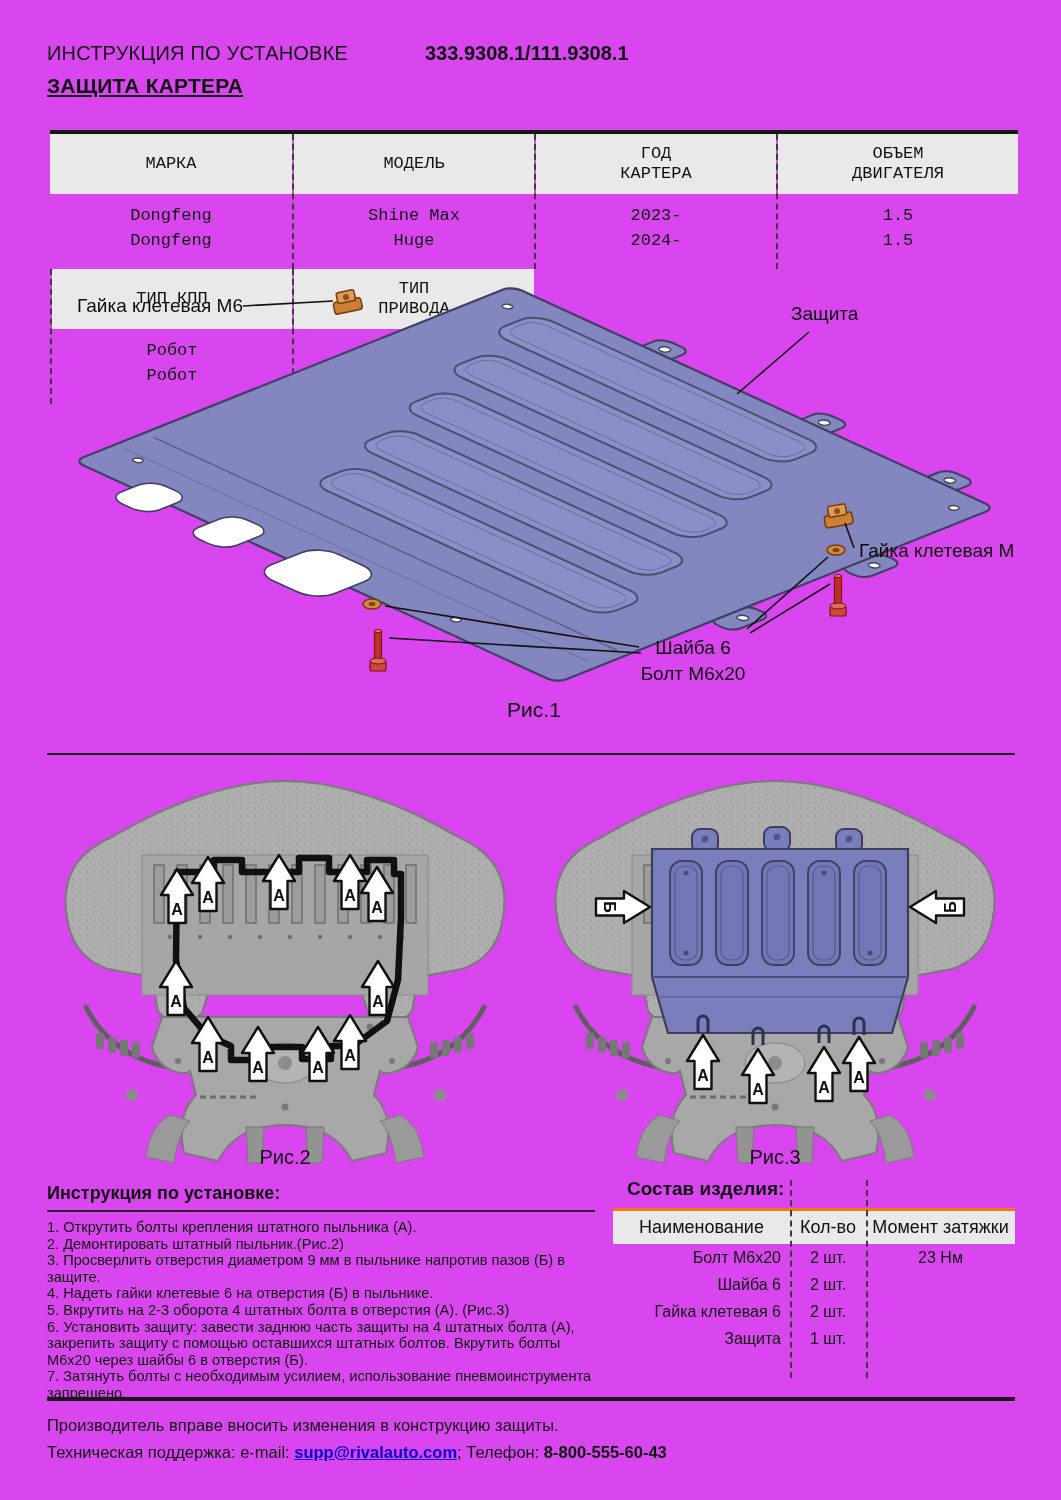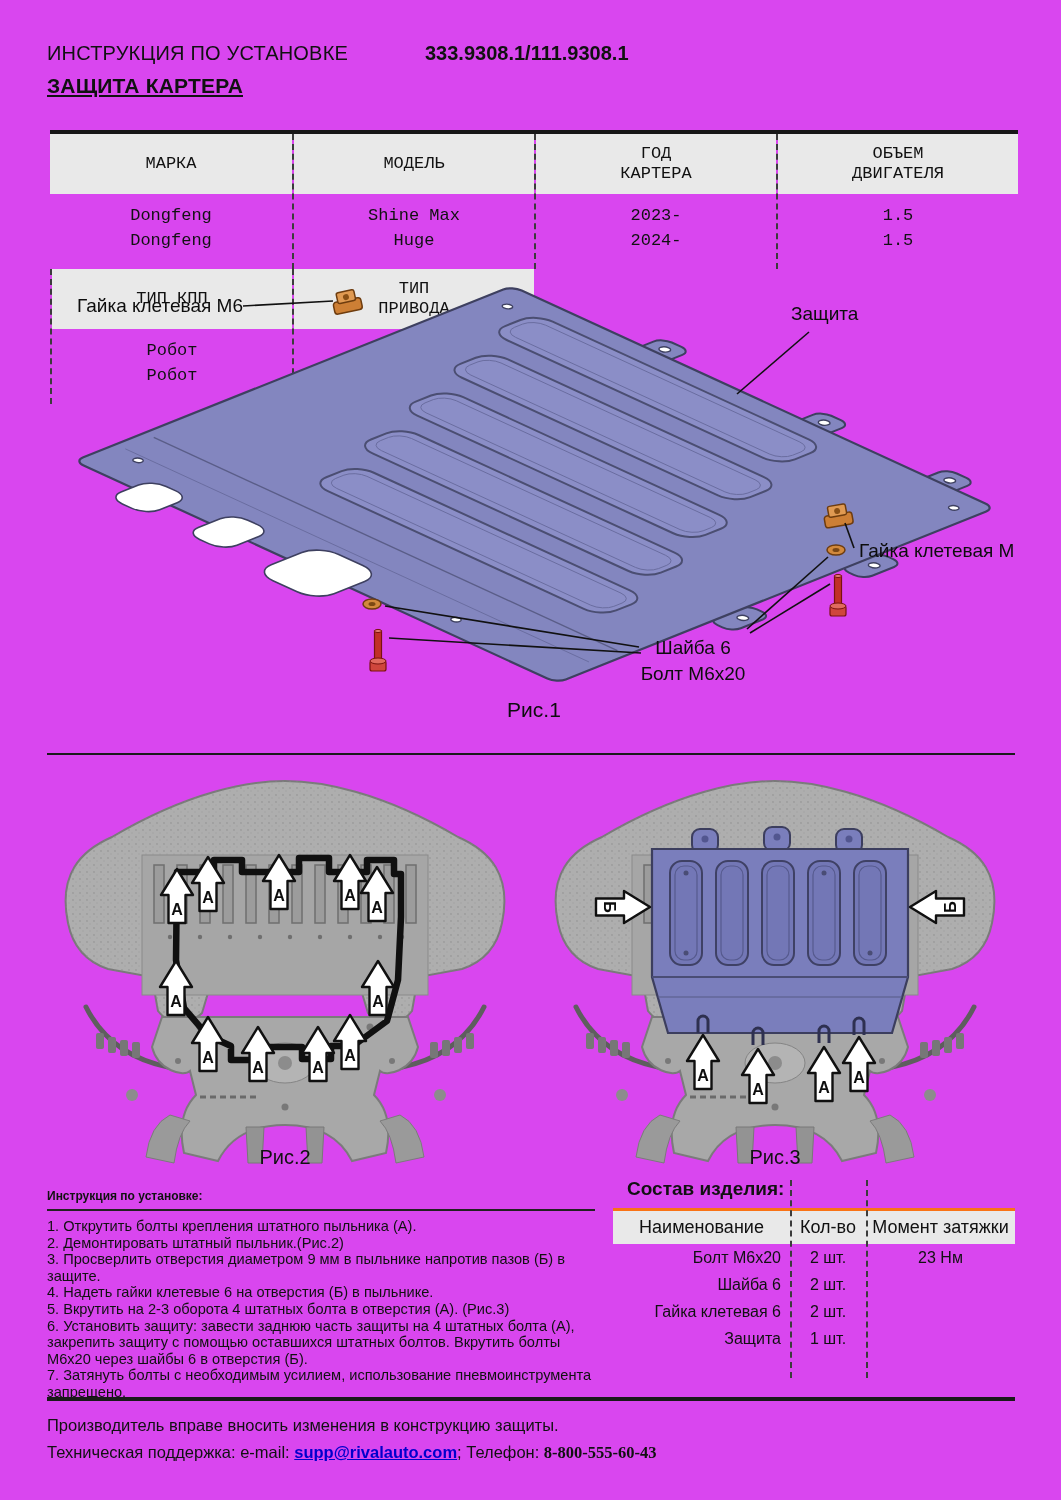--- a/index.html
+++ b/index.html
@@ -18,41 +18,41 @@
           display:grid;grid-template-columns:repeat(4,1fr);font-family:Liberation Mono, monospace;}
   .fcol+.fcol{border-left:2px dashed #3c3c3c;}
   .fhead{height:60px;background:#e9e9e9;display:flex;flex-direction:column;justify-content:center;
          align-items:center;text-align:center;font-size:17px;line-height:20px;}
   .fbody{padding:9px 0 16px;text-align:center;font-size:17px;line-height:25px;}
 
   .caption{position:absolute;text-align:center;font-size:20px;}
 
   
   .instr{position:absolute;left:47px;top:1183px;width:548px;}
-  .instr-title{font-size:12px;font-weight:bold;margin-top:6px;}
+  .instr-title{font-size:18px;font-weight:bold;}
   .instr-rule{height:2px;background:#222;margin:6px 0 7px;}
   .steps{font-size:14.6px;line-height:16.6px;}
 
   
   .components{position:absolute;left:613px;top:1178px;width:402px;}
   .comp-title{font-size:19px;font-weight:bold;margin:0 0 8px 14px;}
   .comp-table{border-top:3px solid #f97316;}
   .comp-head{display:grid;grid-template-columns:177px 76px 149px;background:#e9e9e9;
              height:33px;align-items:center;font-size:18px;}
   .comp-head .c1{text-align:center;}
   .comp-head .c2,.comp-head .c3{text-align:center;}
   .comp-row{display:grid;grid-template-columns:177px 76px 149px;font-size:16px;line-height:27px;}
   .comp-row .c1{text-align:right;padding-right:9px;}
   .comp-row .c2,.comp-row .c3{text-align:center;}
   .dash-v{position:absolute;width:0;border-left:2px dashed #3c3c3c;top:2px;height:198px;}
 
   
   .footer{position:absolute;left:47px;top:1412px;width:968px;font-size:16.5px;line-height:27px;}
   .email{color:#0000cc;font-weight:bold;text-decoration:underline;cursor:pointer;}
-  .phone{font-weight:bold;font-family:Liberation Serif, serif;}
+  .phone{font-weight:bold;}
 
   svg text.lbl{font-family:"Liberation Sans","DejaVu Sans",sans-serif;font-size:19px;fill:#0d0d0d;}
   svg text.cap{font-family:"Liberation Sans","DejaVu Sans",sans-serif;font-size:21px;fill:#0d0d0d;}
   svg text.arrT{font-family:"Liberation Sans","DejaVu Sans",sans-serif;font-size:16px;font-weight:bold;
                 fill:#0d0d0d;text-anchor:middle;}
 </style>
 </head>
 <body>
 
 <div class="page">

